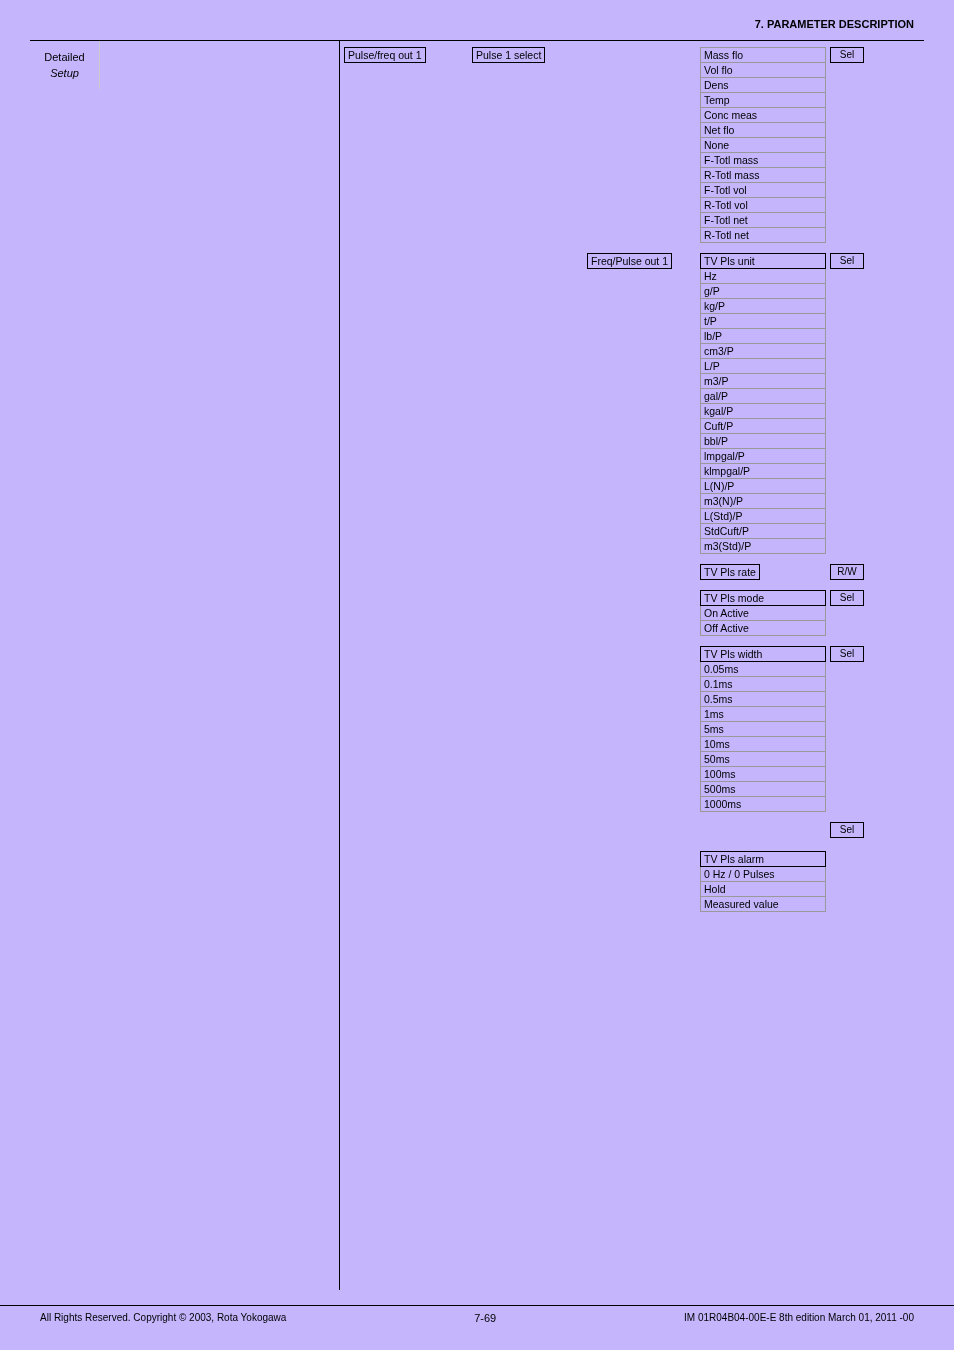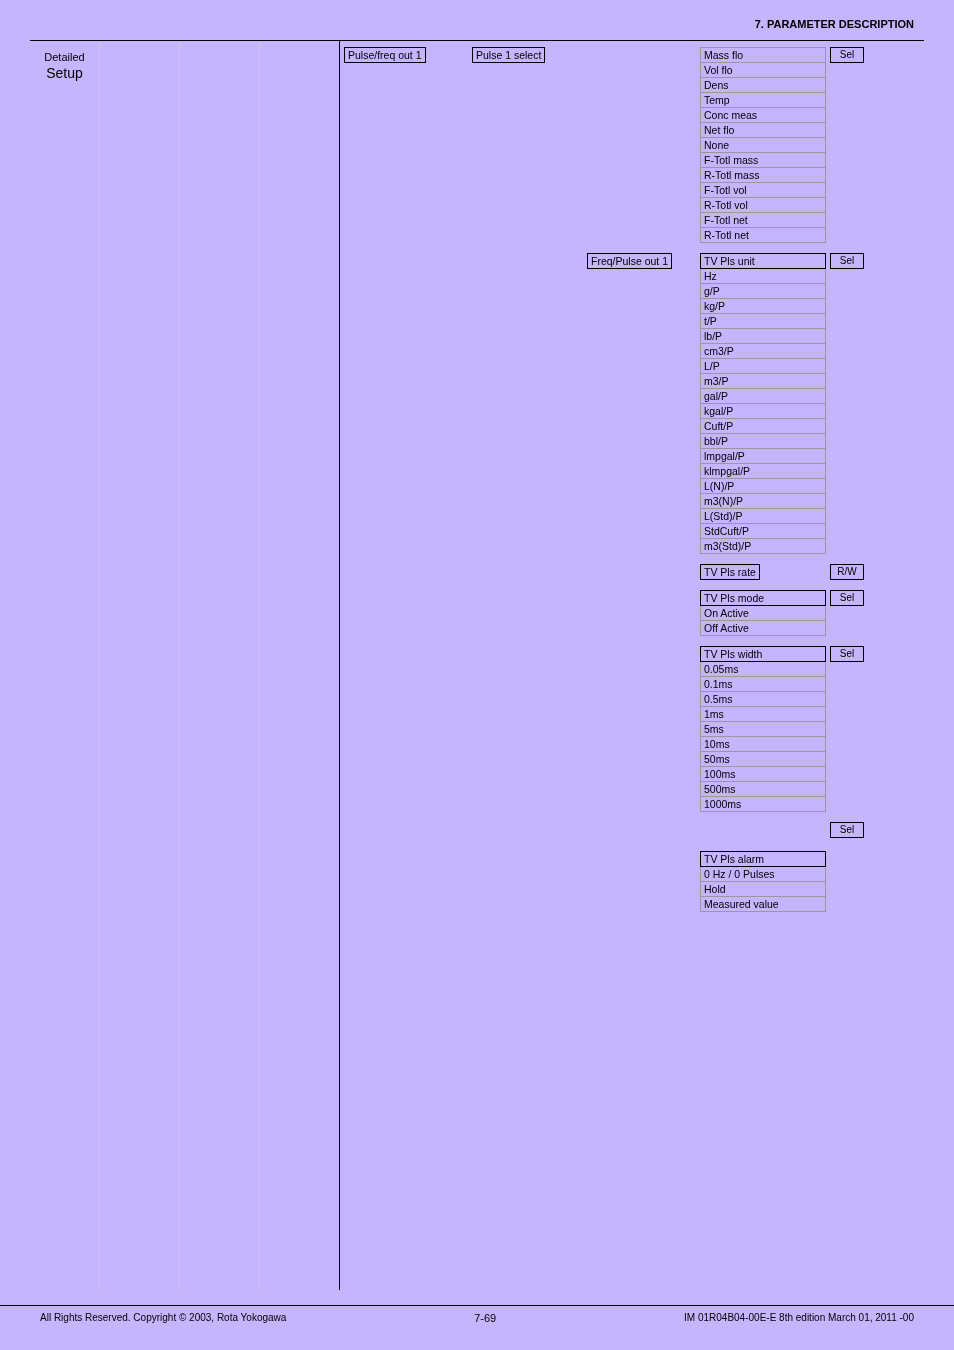--- a/index.html
+++ b/index.html
@@ -34,21 +34,21 @@
       font-size: 10px;
     }
 
     .footer-center {
       font-size: 11px;
     }
 
     
     .left-panel {
       display: flex;
-      flex-direction: row;
+      flex-direction: column;
       width: 310px;
       border-right: 1px solid #000;
       flex-shrink: 0;
     }
 
     .sidebar-text-col {
       width: 70px;
       padding: 8px 4px;
       border-right: 1px solid #ccc;
       display: flex;
@@ -140,21 +140,21 @@
   <div class="page-header">
     <span>7.  PARAMETER DESCRIPTION</span>
   </div>
 
   <div style="display:flex; flex-direction:row; margin:0 30px; border-top:1px solid #000; min-height:1250px;">
 
     <div class="left-panel">
 
       <div class="sidebar-text-col">
         <div style="text-align:center; font-size:11px; line-height:16px;">Detailed</div>
-        <div style="text-align:center; font-size:14px; line-height:16px;">Setup</div>
+        <div style="text-align:center; font-size:11px; line-height:16px;font-style:italic;">Setup</div>
       </div>
 
       <div class="blank-col"></div>
       <div class="blank-col2"></div>
       <div class="blank-col3"></div>
     </div>
 
     <div class="right-area">
 
       <div class="param-row">

